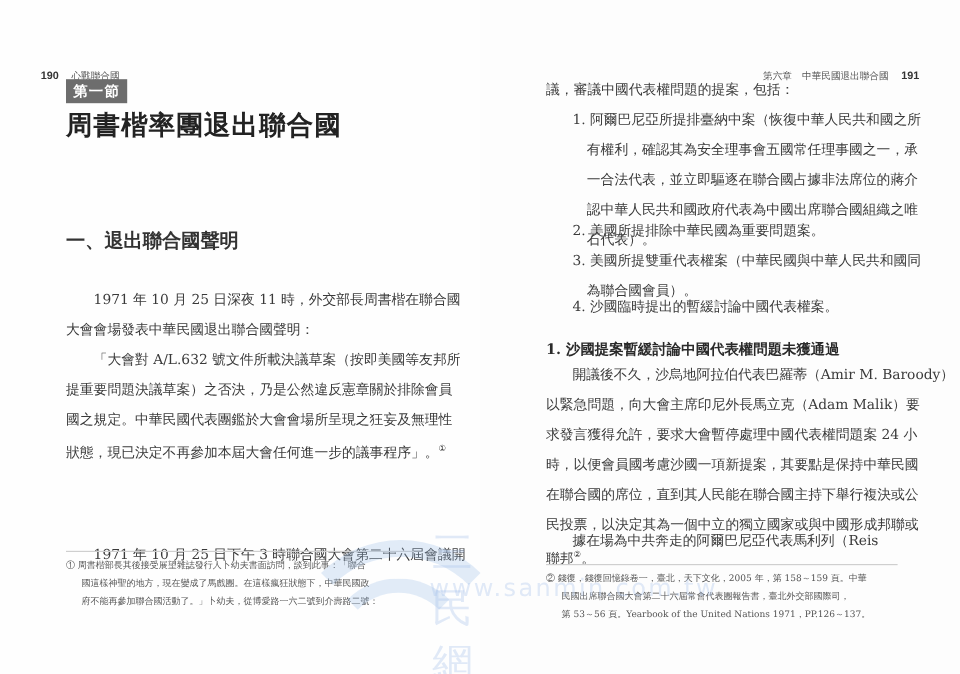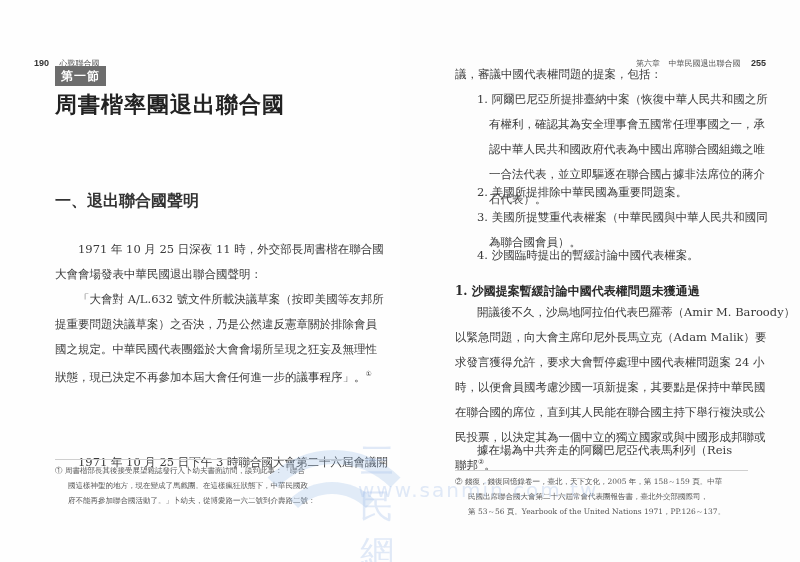--- a/index.html
+++ b/index.html
@@ -77,31 +77,31 @@
     <div><span>①</span> <span>周書楷部長其後接受展望雜誌發行人卜幼夫書面訪問，談到此事：「聯合</span></div>
     <div style="padding-left:13px;">國這樣神聖的地方，現在變成了馬戲團。在這樣瘋狂狀態下，中華民國政</div>
     <div style="padding-left:13px;">府不能再參加聯合國活動了。」卜幼夫，從博愛路一六二號到介壽路二號：</div>
   </div>
 </div>
 
 <div class="page right">
   <div class="running-head">
     <span class="chapter">第六章</span>
     <span class="title">中華民國退出聯合國</span>
-    <span class="num">255</span>
+    <span class="num">191</span>
   </div>
 </div>
 
 <div class="para" style="left:455px; top:62px;">議，審議中國代表權問題的提案，包括：</div>
 
 <div class="list-item" style="left:477px; top:87px;">
   <div><span>1.</span> <span>阿爾巴尼亞所提排臺納中案（恢復中華人民共和國之所</span></div>
   <div style="padding-left:12px;">有權利，確認其為安全理事會五國常任理事國之一，承</div>
+  <div style="padding-left:12px;">一合法代表，並立即驅逐在聯合國占據非法席位的蔣介</div>
   <div style="padding-left:12px;">認中華人民共和國政府代表為中國出席聯合國組織之唯</div>
-  <div style="padding-left:12px;">一合法代表，並立即驅逐在聯合國占據非法席位的蔣介</div>
   <div style="padding-left:12px;">石代表）。</div>
 </div>
 <div class="list-item" style="left:477px; top:180px;">
   <span>2.</span> <span>美國所提排除中華民國為重要問題案。</span>
 </div>
 <div class="list-item" style="left:477px; top:205px;">
   <div><span>3.</span> <span>美國所提雙重代表權案（中華民國與中華人民共和國同</span></div>
   <div style="padding-left:12px;">為聯合國會員）。</div>
 </div>
 <div class="list-item" style="left:477px; top:243px;">

